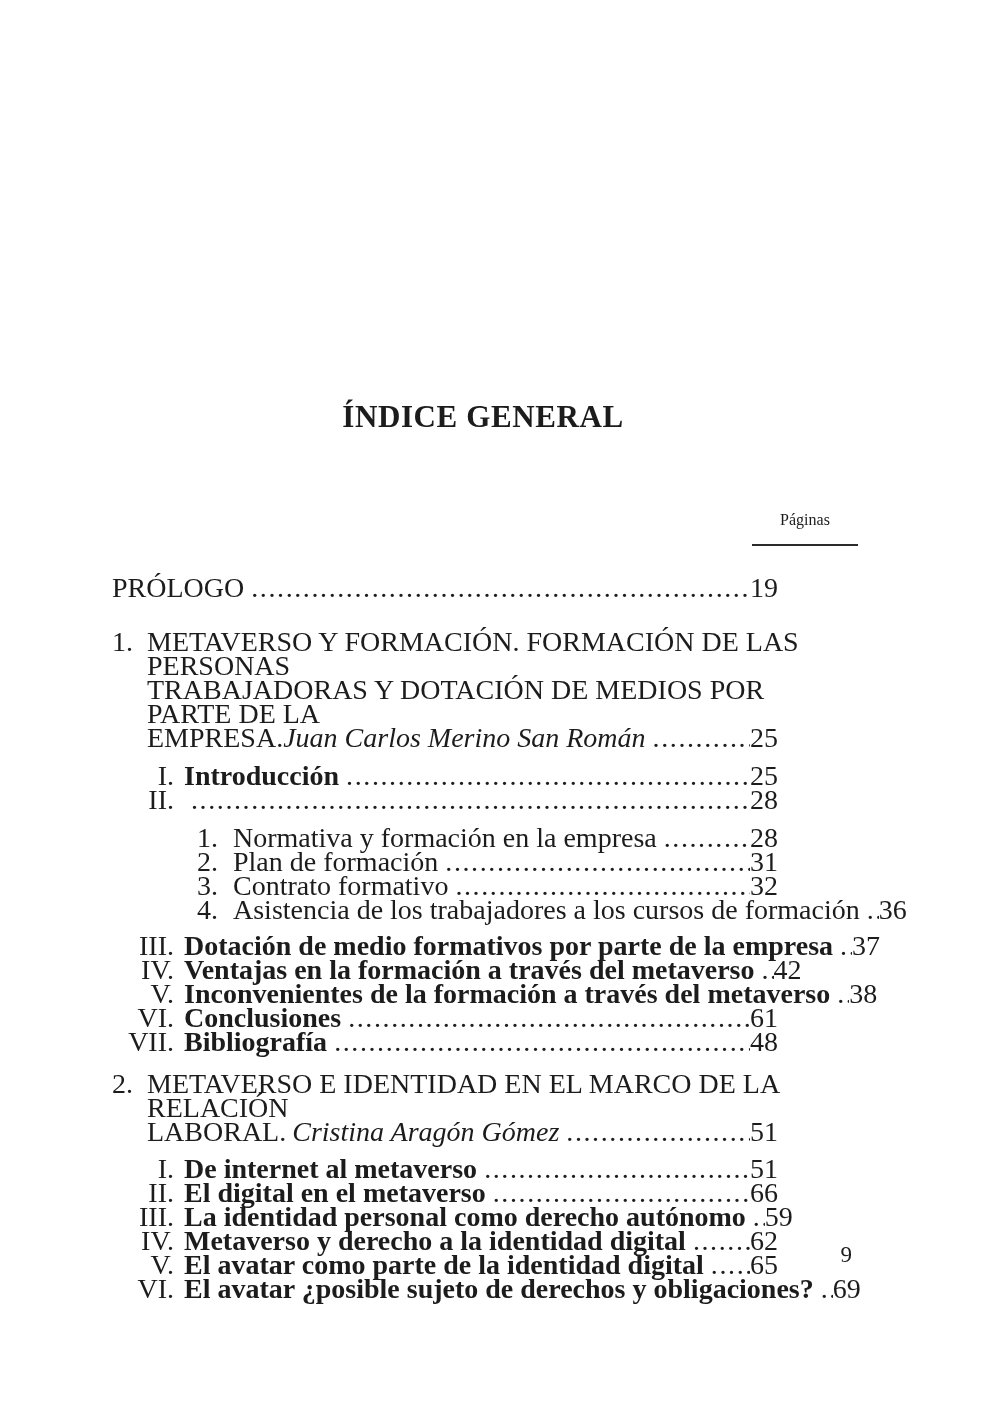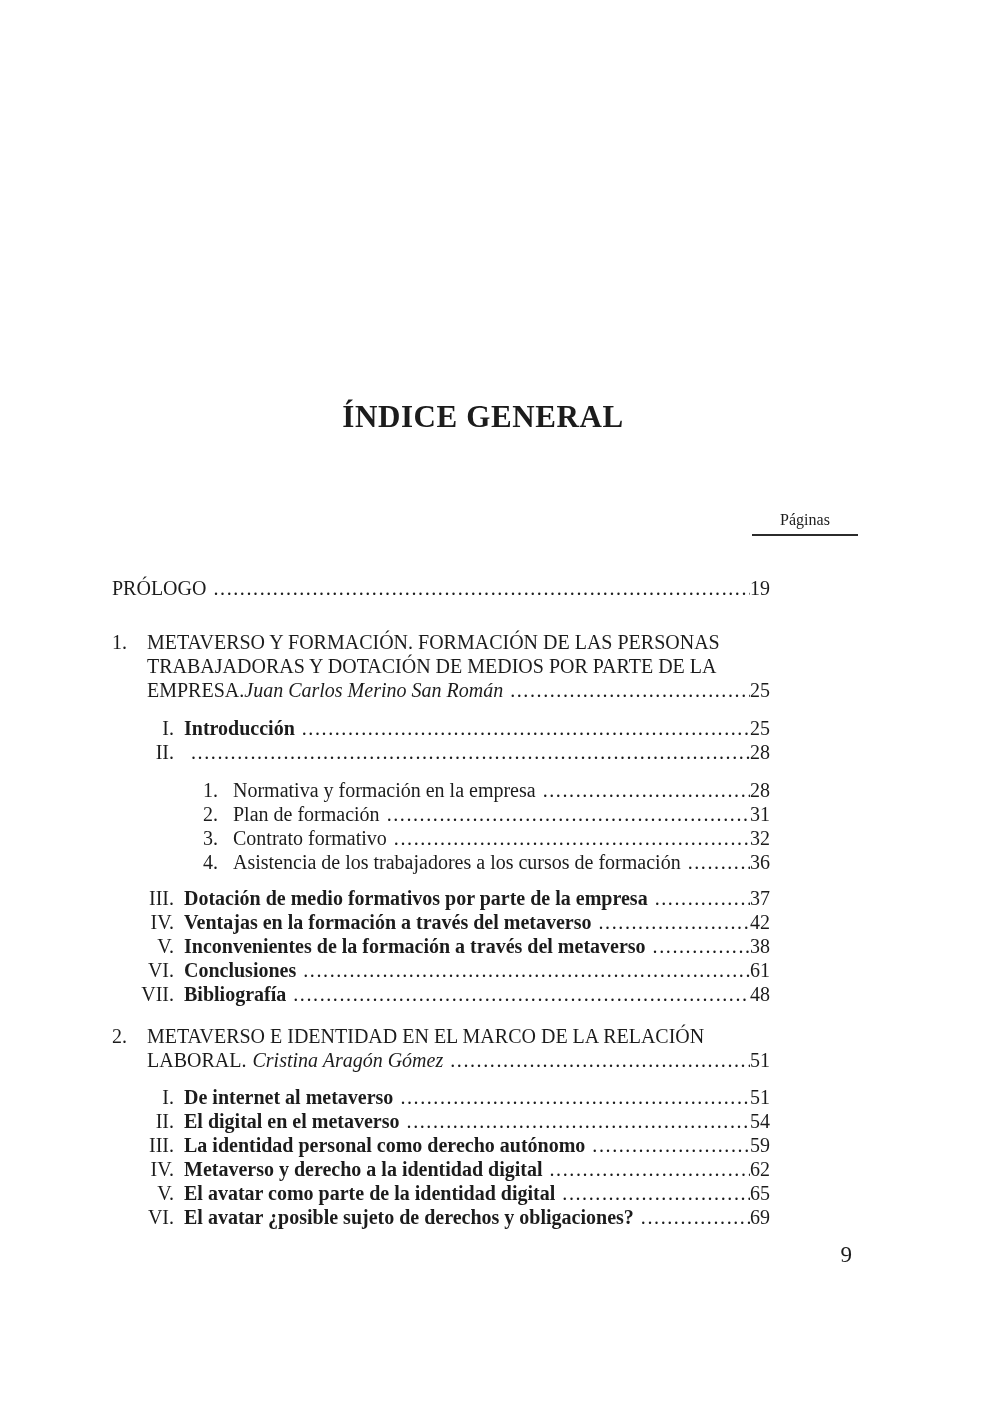--- a/index.html
+++ b/index.html
@@ -12,25 +12,25 @@
     overflow: hidden;
   }
   .page-title {
     position: absolute; top: 399px; left: 0; width: 966px;
     text-align: center;
     font-size: 31px; font-weight: bold; letter-spacing: 0.6px;
   }
   .paginas-box {
     position: absolute; top: 511px; left: 752px; width: 106px;
     text-align: center; font-size: 16px;
-    border-bottom: 2px solid #2b2b2b; padding-bottom: 5px;
+    border-bottom: 2px solid #2b2b2b; padding-bottom: 15px;
   }
   .toc {
     position: absolute; top: 576px; left: 112px; width: 698px;
-    font-size: 20px; line-height: 24px;
+    font-size: 28px; line-height: 24px;
   }
   .row { display: flex; align-items: baseline; }
   .leader {
     flex: 1 1 auto; overflow: hidden; white-space: nowrap;
     margin-left: 7px; min-width: 12px;
   }
   .leader::after {
     content: "........................................................................................................................................................................................................";
     letter-spacing: 1.6px; color: #1c1c1c;
   }
@@ -174,21 +174,21 @@
     <div class="row">
       <span class="rnum">I.</span>
       <span class="lbl bold">De internet al metaverso</span>
       <span class="leader"></span>
       <span class="pagecol">51</span>
     </div>
     <div class="row">
       <span class="rnum">II.</span>
       <span class="lbl bold">El digital en el metaverso</span>
       <span class="leader"></span>
-      <span class="pagecol">54</span>
+      <span class="pagecol">66</span>
     </div>
     <div class="row">
       <span class="rnum">III.</span>
       <span class="lbl bold">La identidad personal como derecho autónomo</span>
       <span class="leader"></span>
       <span class="pagecol">59</span>
     </div>
     <div class="row">
       <span class="rnum">IV.</span>
       <span class="lbl bold">Metaverso y derecho a la identidad digital</span>

